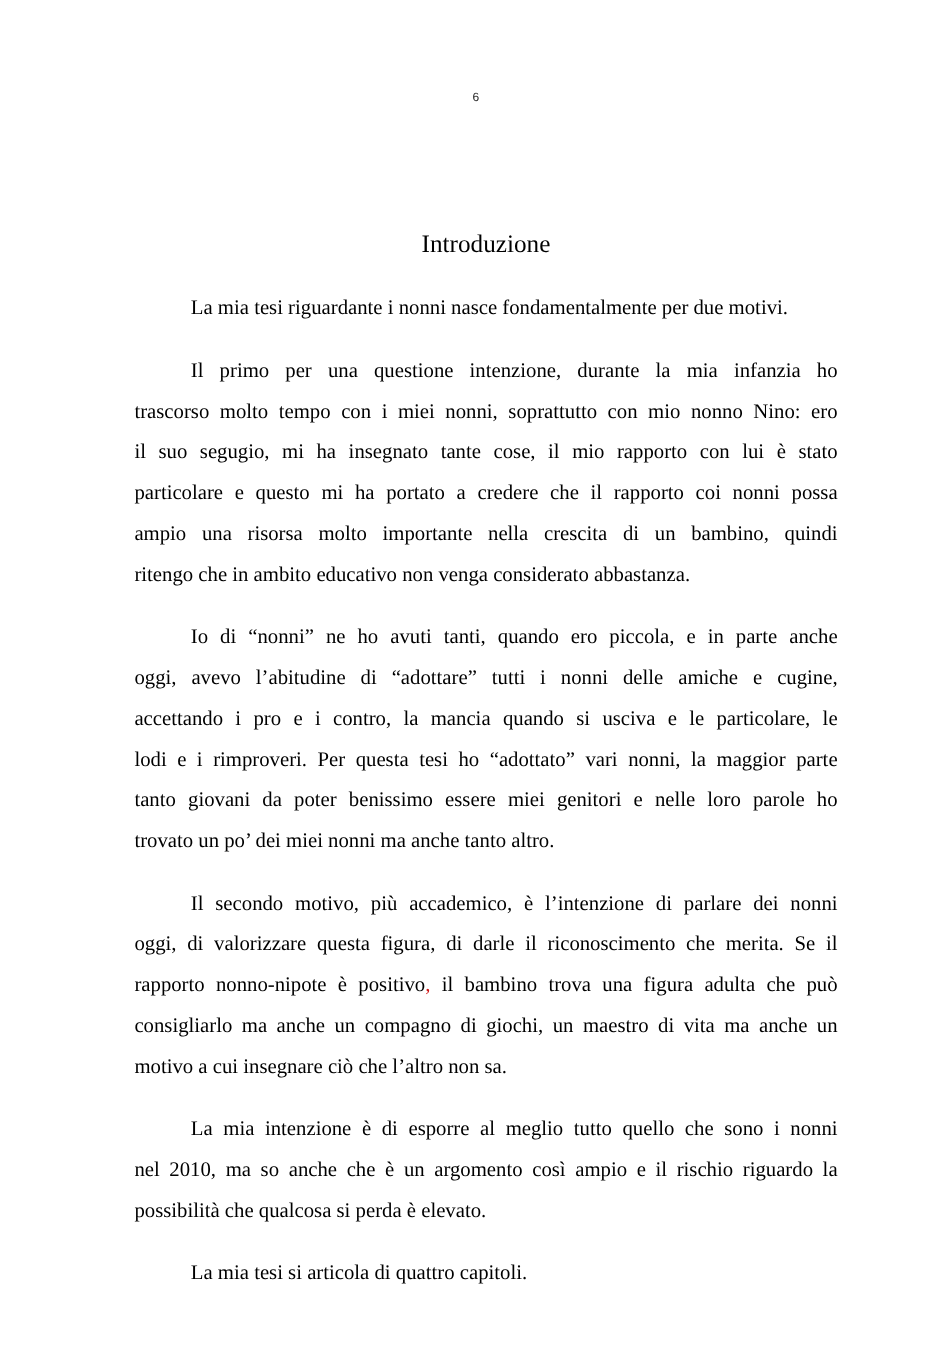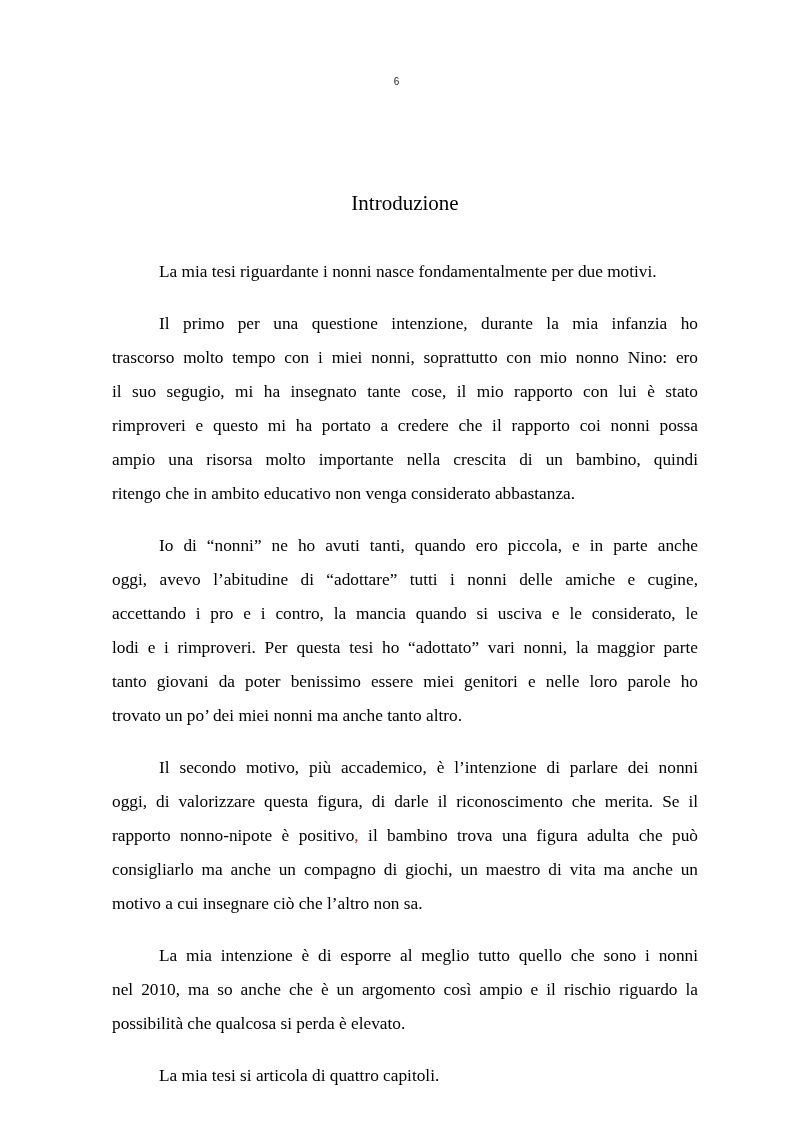--- a/index.html
+++ b/index.html
@@ -32,21 +32,21 @@
       text-align: center;
       font-family: "Liberation Serif", serif;
       font-size: 21px;
       margin: 0;
       font-weight: normal;
     }
     .body-text {
       position: absolute;
       left: 112px;
       width: 586px;
-      top: 255px;
+      top: 240px;
       font-family: "Liberation Serif", serif;
       font-size: 17.3px;
       line-height: 34px;
     }
     .line {
       display: block;
       text-align: justify;
       text-align-last: justify;
       height: 34px;
       white-space: nowrap;
@@ -74,29 +74,29 @@
 <div class="body-text">
 
   <div class="para-block">
     <span class="line first last">La mia tesi riguardante i nonni nasce fondamentalmente per due motivi.</span>
   </div>
 
   <div class="para-block">
     <span class="line first">Il primo per una questione intenzione, durante la mia infanzia ho</span>
     <span class="line">trascorso molto tempo con i miei nonni, soprattutto  con mio nonno Nino: ero</span>
     <span class="line">il suo segugio, mi ha insegnato tante cose, il mio rapporto con lui è stato</span>
-    <span class="line">rimproveri e questo mi ha portato a credere che il rapporto coi nonni possa</span>
+    <span class="line">particolare e questo mi ha portato a credere che il rapporto coi nonni possa</span>
     <span class="line">ampio una risorsa molto importante nella crescita di un bambino, quindi</span>
     <span class="line last">ritengo che in ambito educativo non venga considerato abbastanza.</span>
   </div>
 
   <div class="para-block">
     <span class="line first">Io di “nonni” ne ho avuti tanti, quando ero piccola, e in parte anche</span>
     <span class="line">oggi, avevo l’abitudine di “adottare” tutti i nonni delle amiche e cugine,</span>
-    <span class="line">accettando i pro e i contro, la mancia quando si usciva e le considerato, le</span>
+    <span class="line">accettando i pro e i contro, la mancia quando si usciva e le particolare, le</span>
     <span class="line">lodi e i rimproveri. Per questa tesi ho “adottato” vari nonni, la maggior parte</span>
     <span class="line">tanto giovani da poter benissimo essere miei genitori e nelle loro parole ho</span>
     <span class="line last">trovato un po’ dei miei nonni ma anche tanto altro.</span>
   </div>
 
   <div class="para-block">
     <span class="line first">Il secondo motivo, più accademico, è l’intenzione di parlare dei nonni</span>
     <span class="line">oggi, di valorizzare questa figura, di darle il riconoscimento che merita. Se il</span>
     <span class="line"><span>rapporto nonno-nipote è positivo</span><span class="red-comma">,</span><span> il bambino trova una figura adulta che può</span></span>
     <span class="line">consigliarlo ma anche un compagno di giochi, un maestro di vita ma anche un</span>

